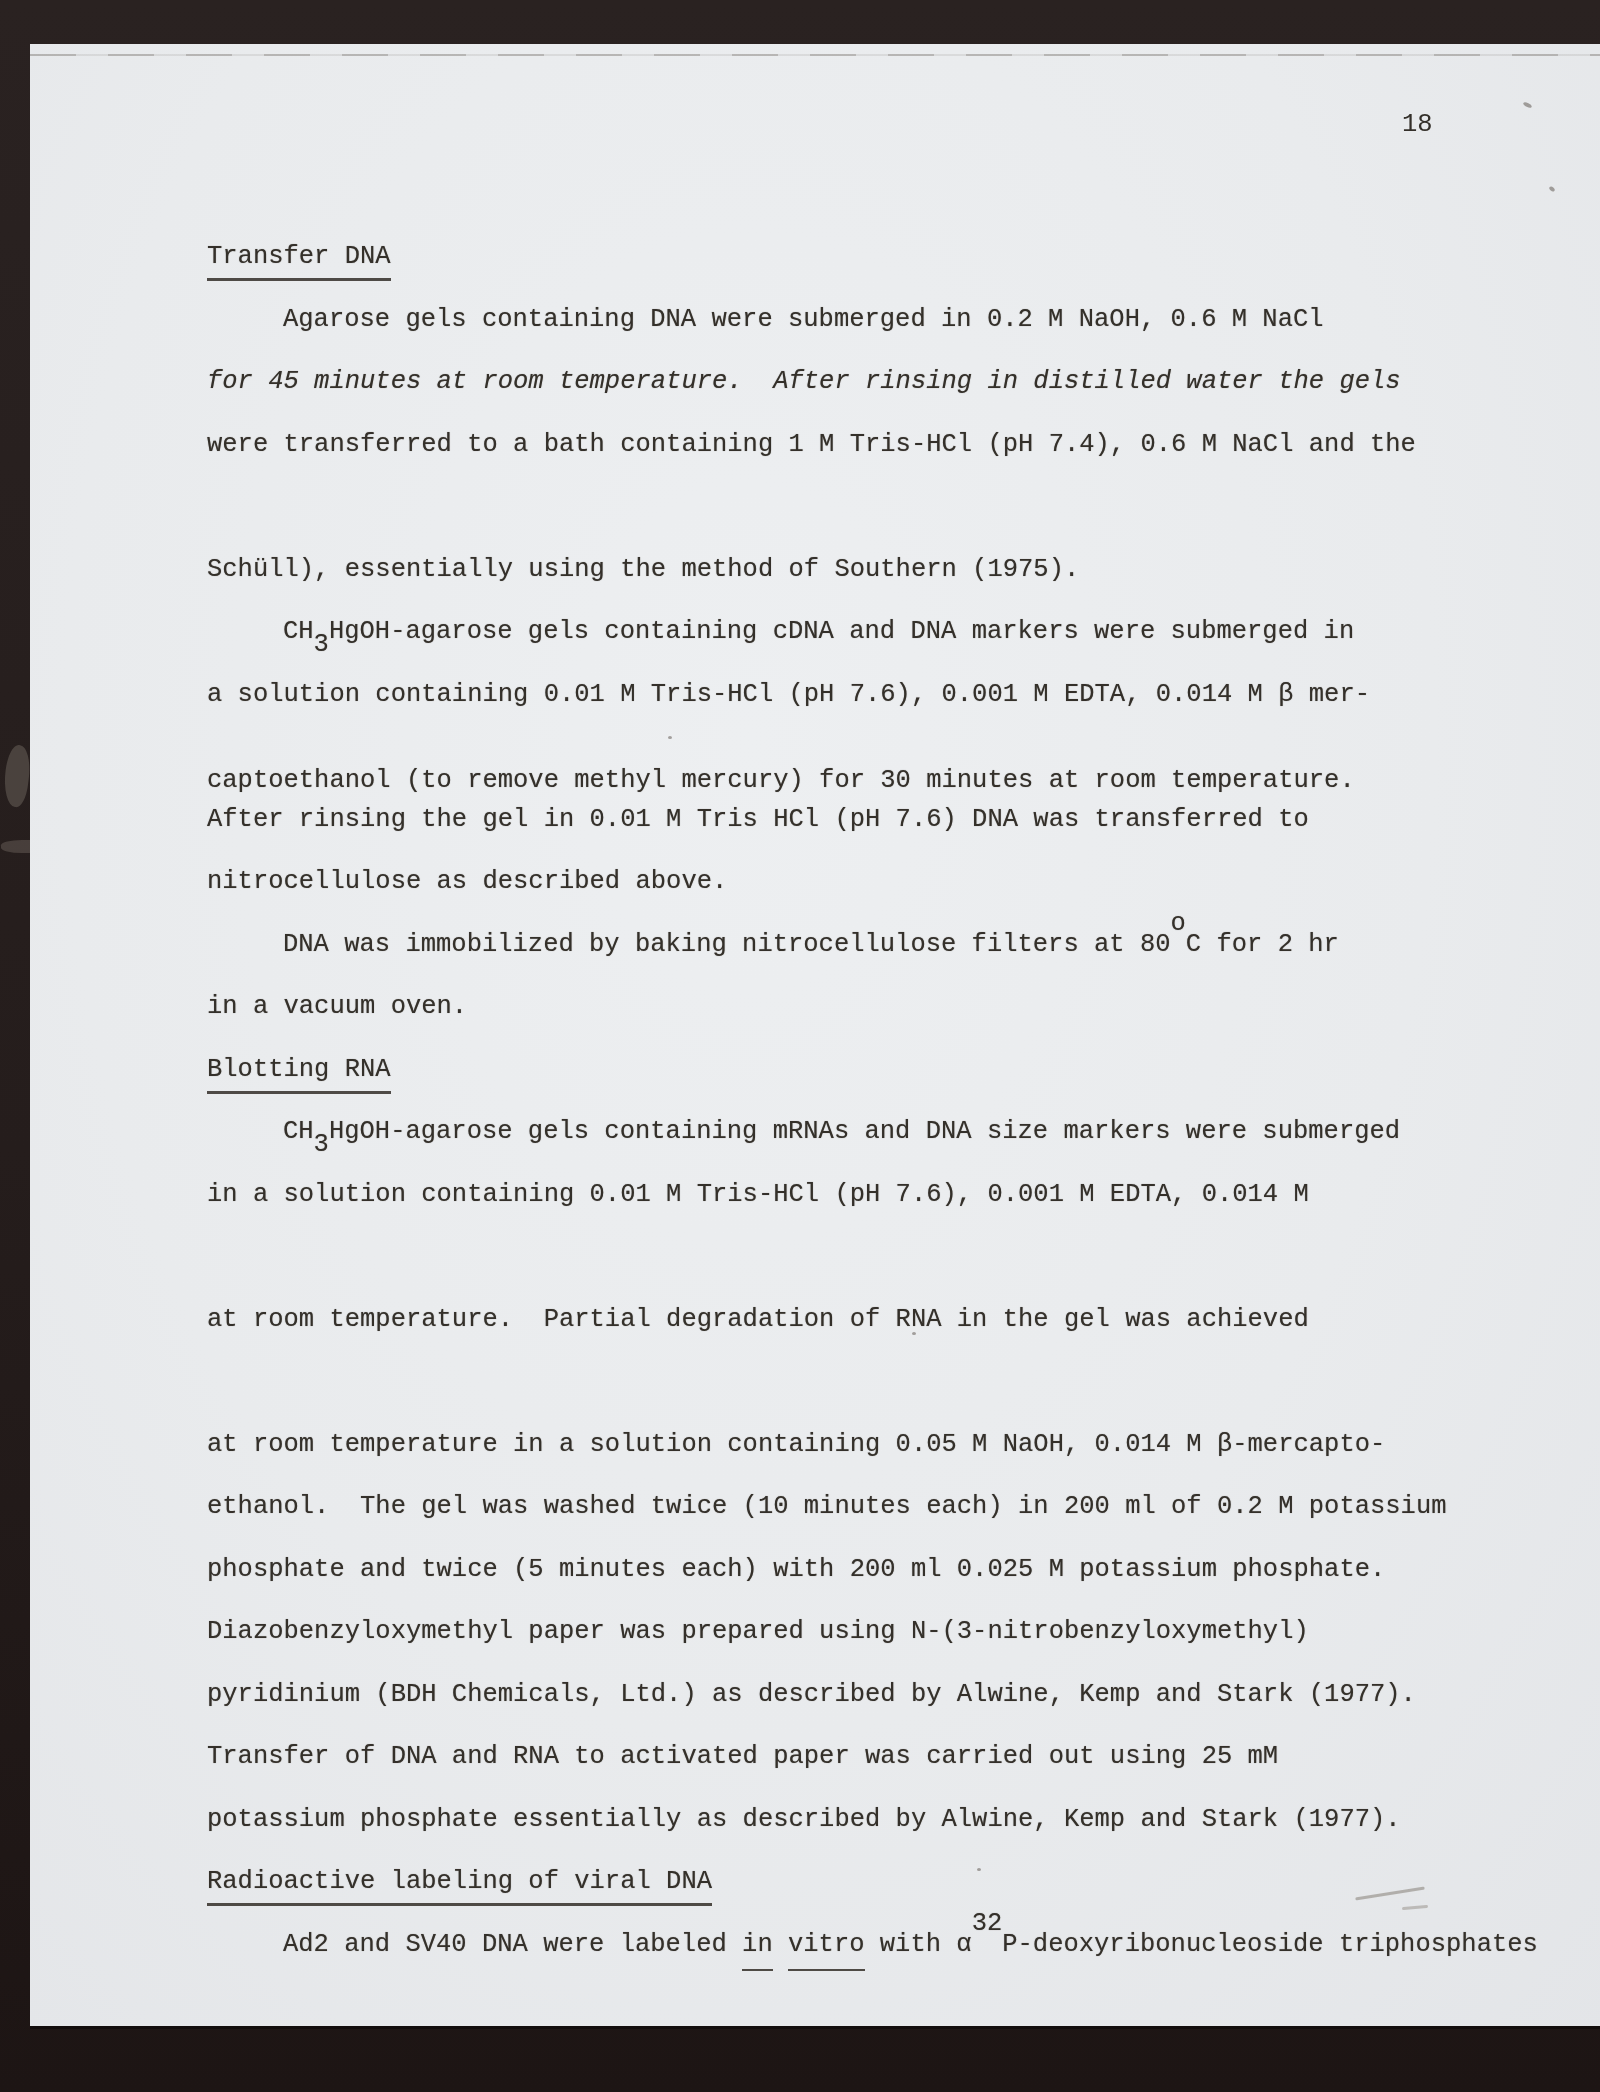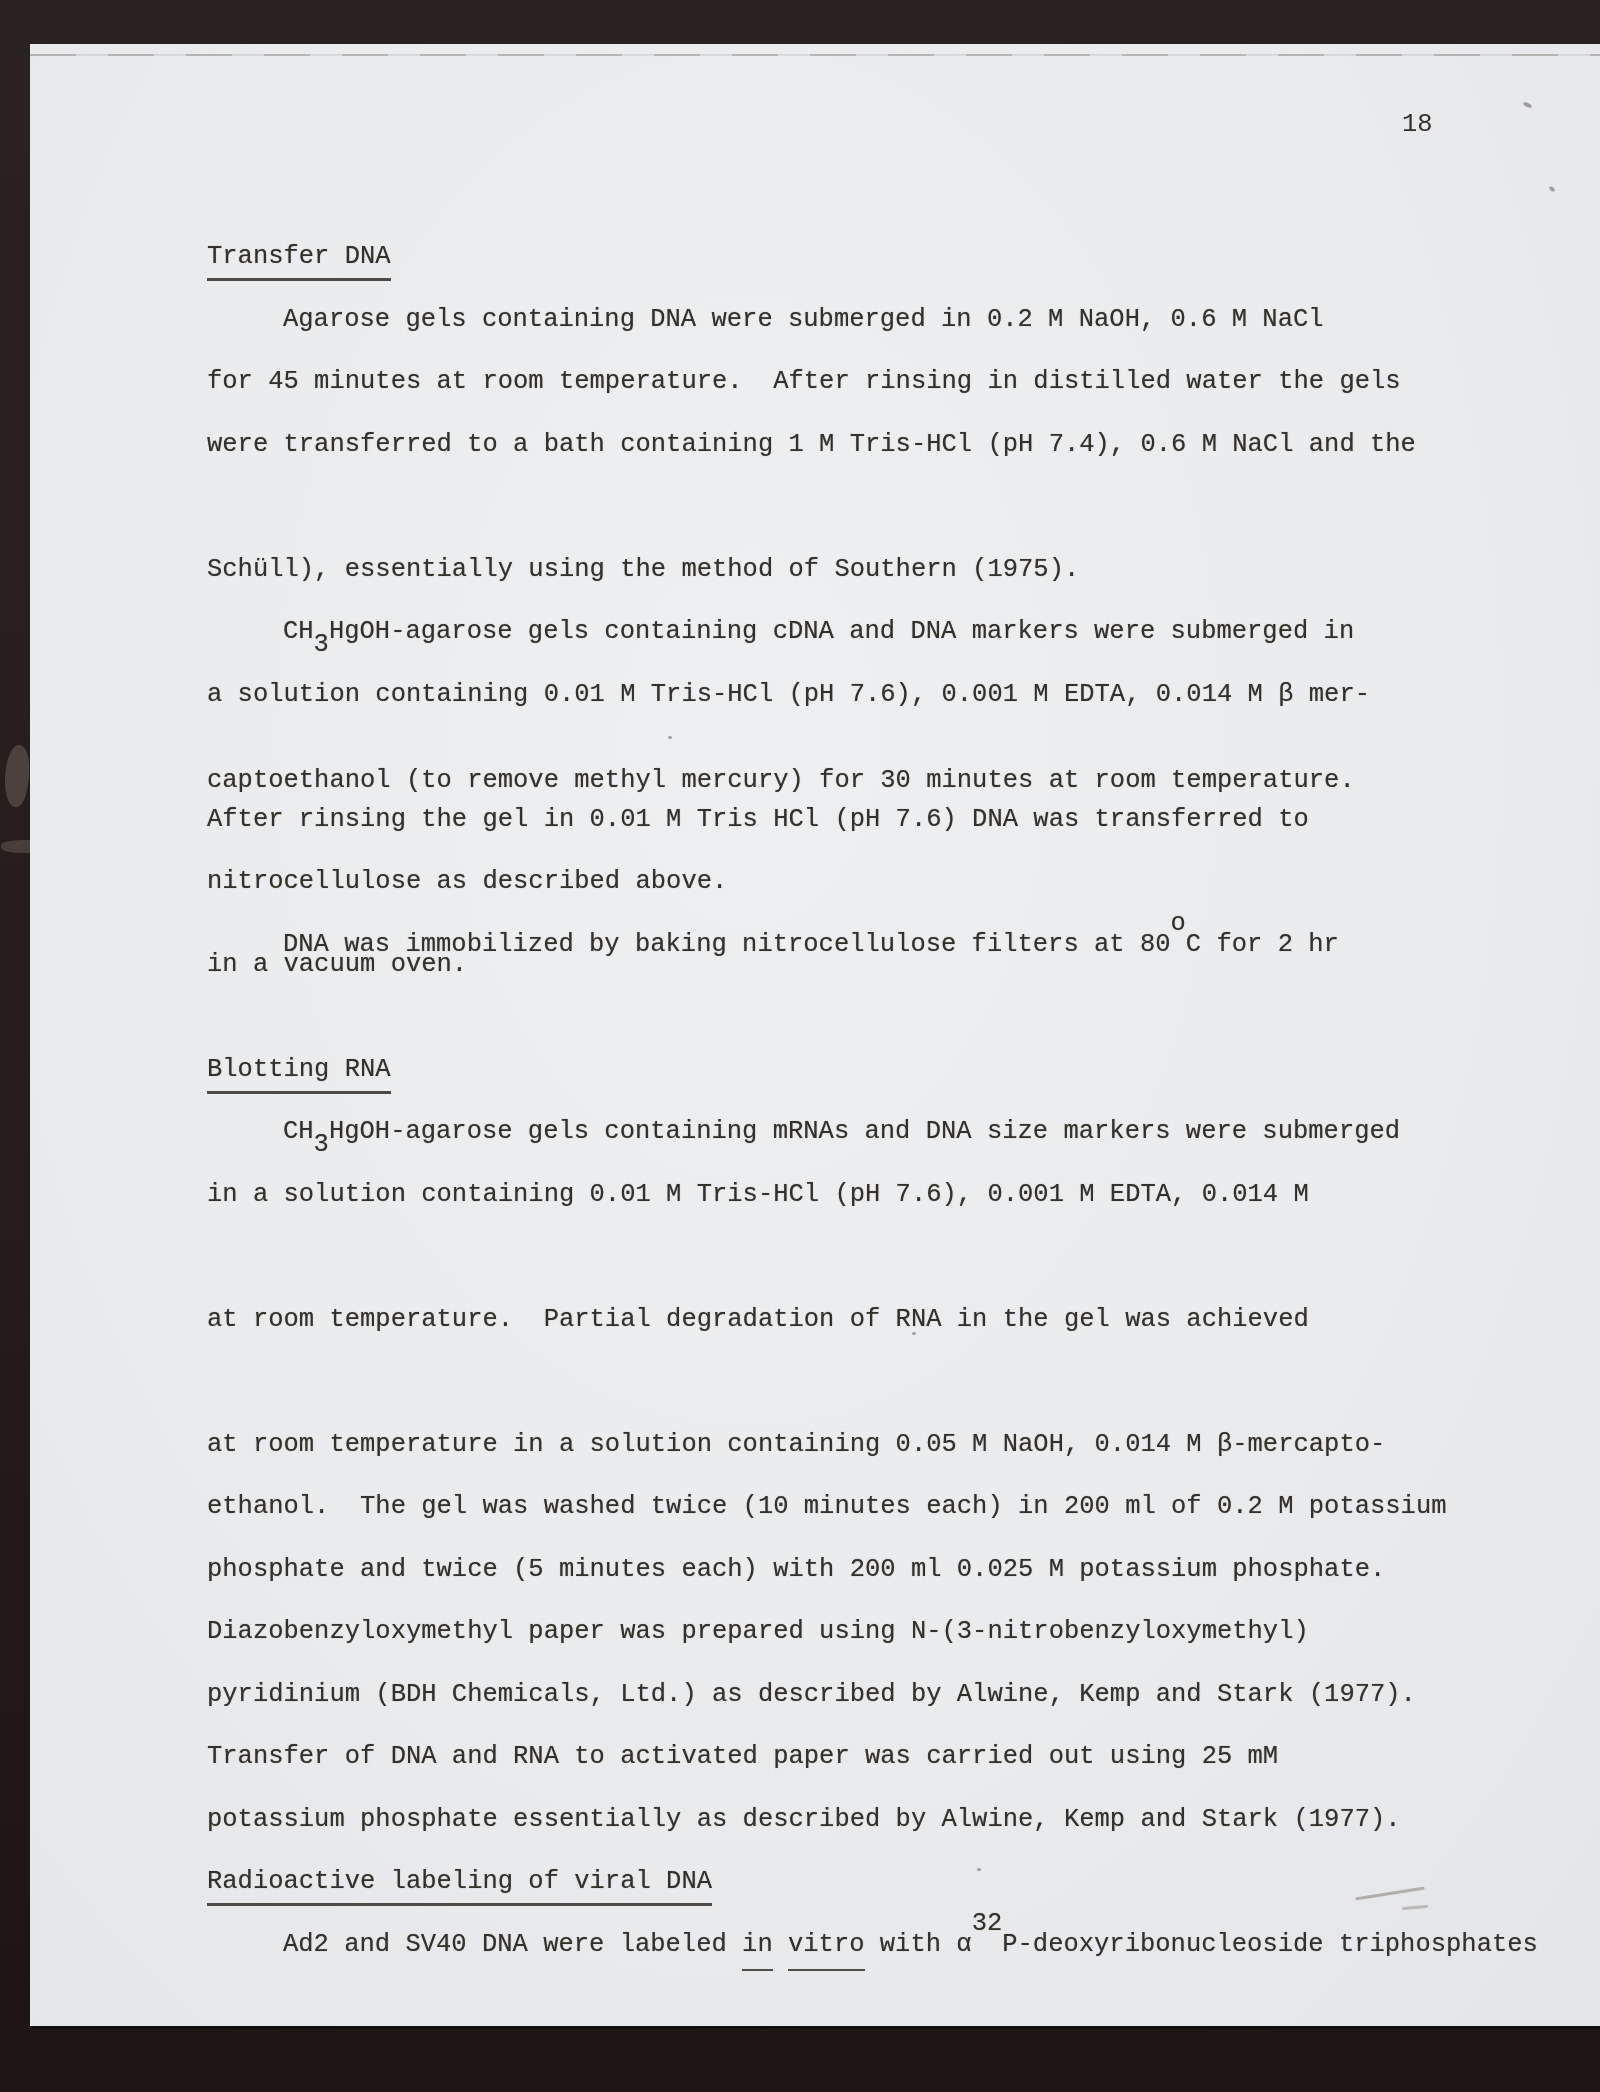--- a/index.html
+++ b/index.html
@@ -136,30 +136,30 @@
   <div class="tear-2"></div>
 
   <div class="page">
     <div class="top-edge-line"></div>
 
     <div class="page-number">18</div>
 
     <div class="text-block" id="text-block">
         <div class="line heading" style="top: 0px;"><span class="inner"><span>Transfer DNA</span></span></div>
         <div class="line indent" style="top: 62.5px;"><span class="inner"><span>Agarose gels containing DNA were submerged in 0.2 M NaOH, 0.6 M NaCl</span></span></div>
-        <div class="line" style="top: 125px;"><span class="inner"><span>for 45 minutes at room temperature.  After rinsing in distilled water the gels</span></span></div>
+        <div class="line" style="top: 125px; font-style: italic;"><span class="inner"><span>for 45 minutes at room temperature.  After rinsing in distilled water the gels</span></span></div>
         <div class="line" style="top: 187.5px;"><span class="inner"><span>were transferred to a bath containing 1 M Tris-HCl (pH 7.4), 0.6 M NaCl and the</span></span></div>
         <div class="line" style="top: 312.5px;"><span class="inner"><span>Schüll), essentially using the method of Southern (1975).</span></span></div>
         <div class="line indent" style="top: 375px;"><span class="inner"><span>CH</span><span class="seg-sub">3</span><span>HgOH-agarose gels containing cDNA and DNA markers were submerged in</span></span></div>
         <div class="line" style="top: 437.5px;"><span class="inner"><span>a solution containing 0.01 M Tris-HCl (pH 7.6), 0.001 M EDTA, 0.014 M β mer-</span></span></div>
         <div class="line" style="top: 524px;"><span class="inner"><span>captoethanol (to remove methyl mercury) for 30 minutes at room temperature.</span></span></div>
         <div class="line" style="top: 562.5px;"><span class="inner"><span>After rinsing the gel in 0.01 M Tris HCl (pH 7.6) DNA was transferred to</span></span></div>
         <div class="line" style="top: 625px;"><span class="inner"><span>nitrocellulose as described above.</span></span></div>
         <div class="line indent" style="top: 687.5px;"><span class="inner"><span>DNA was immobilized by baking nitrocellulose filters at 80</span><span class="seg-sup">o</span><span>C for 2 hr</span></span></div>
-        <div class="line" style="top: 708px; text-align: right;"><span class="inner"><span>in a vacuum oven.</span></span></div>
+        <div class="line" style="top: 750px; text-align: right;"><span class="inner"><span>in a vacuum oven.</span></span></div>
         <div class="line heading" style="top: 812.5px;"><span class="inner"><span>Blotting RNA</span></span></div>
         <div class="line indent" style="top: 875px;"><span class="inner"><span>CH</span><span class="seg-sub">3</span><span>HgOH-agarose gels containing mRNAs and DNA size markers were submerged</span></span></div>
         <div class="line" style="top: 937.5px;"><span class="inner"><span>in a solution containing 0.01 M Tris-HCl (pH 7.6), 0.001 M EDTA, 0.014 M</span></span></div>
         <div class="line" style="top: 1062.5px;"><span class="inner"><span>at room temperature.  Partial degradation of RNA in the gel was achieved</span></span></div>
         <div class="line" style="top: 1187.5px;"><span class="inner"><span>at room temperature in a solution containing 0.05 M NaOH, 0.014 M β-mercapto-</span></span></div>
         <div class="line" style="top: 1250px;"><span class="inner"><span>ethanol.  The gel was washed twice (10 minutes each) in 200 ml of 0.2 M potassium</span></span></div>
         <div class="line" style="top: 1312.5px;"><span class="inner"><span>phosphate and twice (5 minutes each) with 200 ml 0.025 M potassium phosphate.</span></span></div>
         <div class="line" style="top: 1375px;"><span class="inner"><span>Diazobenzyloxymethyl paper was prepared using N-(3-nitrobenzyloxymethyl)</span></span></div>
         <div class="line" style="top: 1437.5px;"><span class="inner"><span>pyridinium (BDH Chemicals, Ltd.) as described by Alwine, Kemp and Stark (1977).</span></span></div>
         <div class="line" style="top: 1500px;"><span class="inner"><span>Transfer of DNA and RNA to activated paper was carried out using 25 mM</span></span></div>

